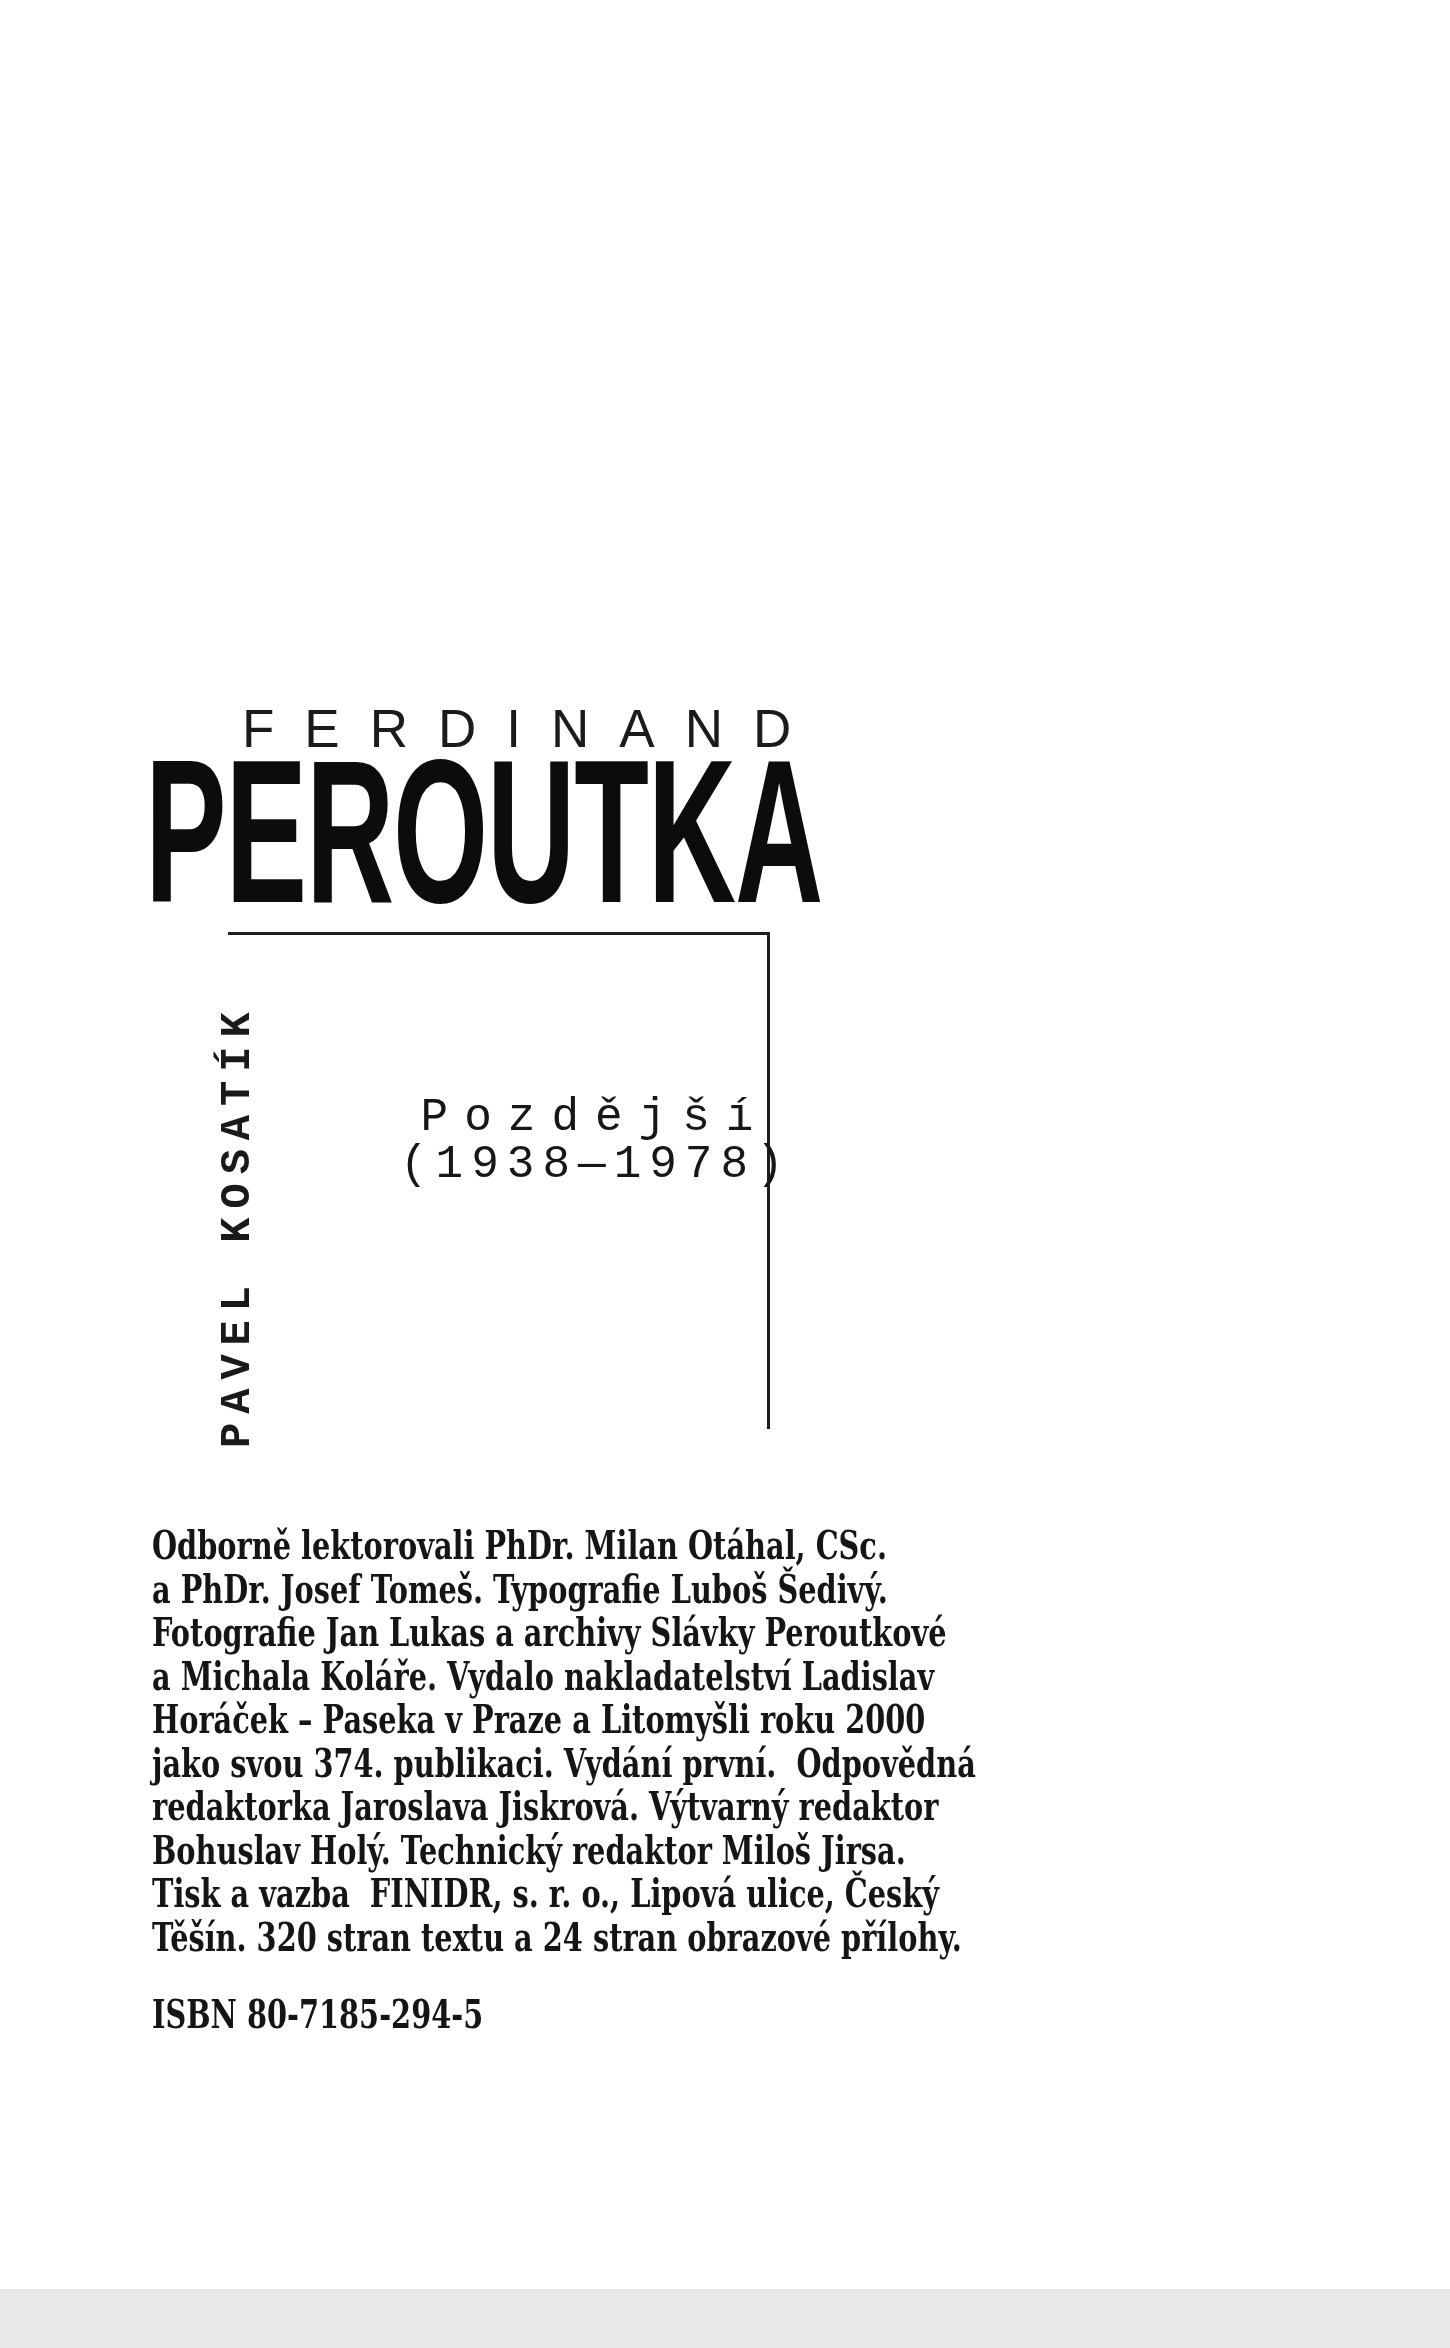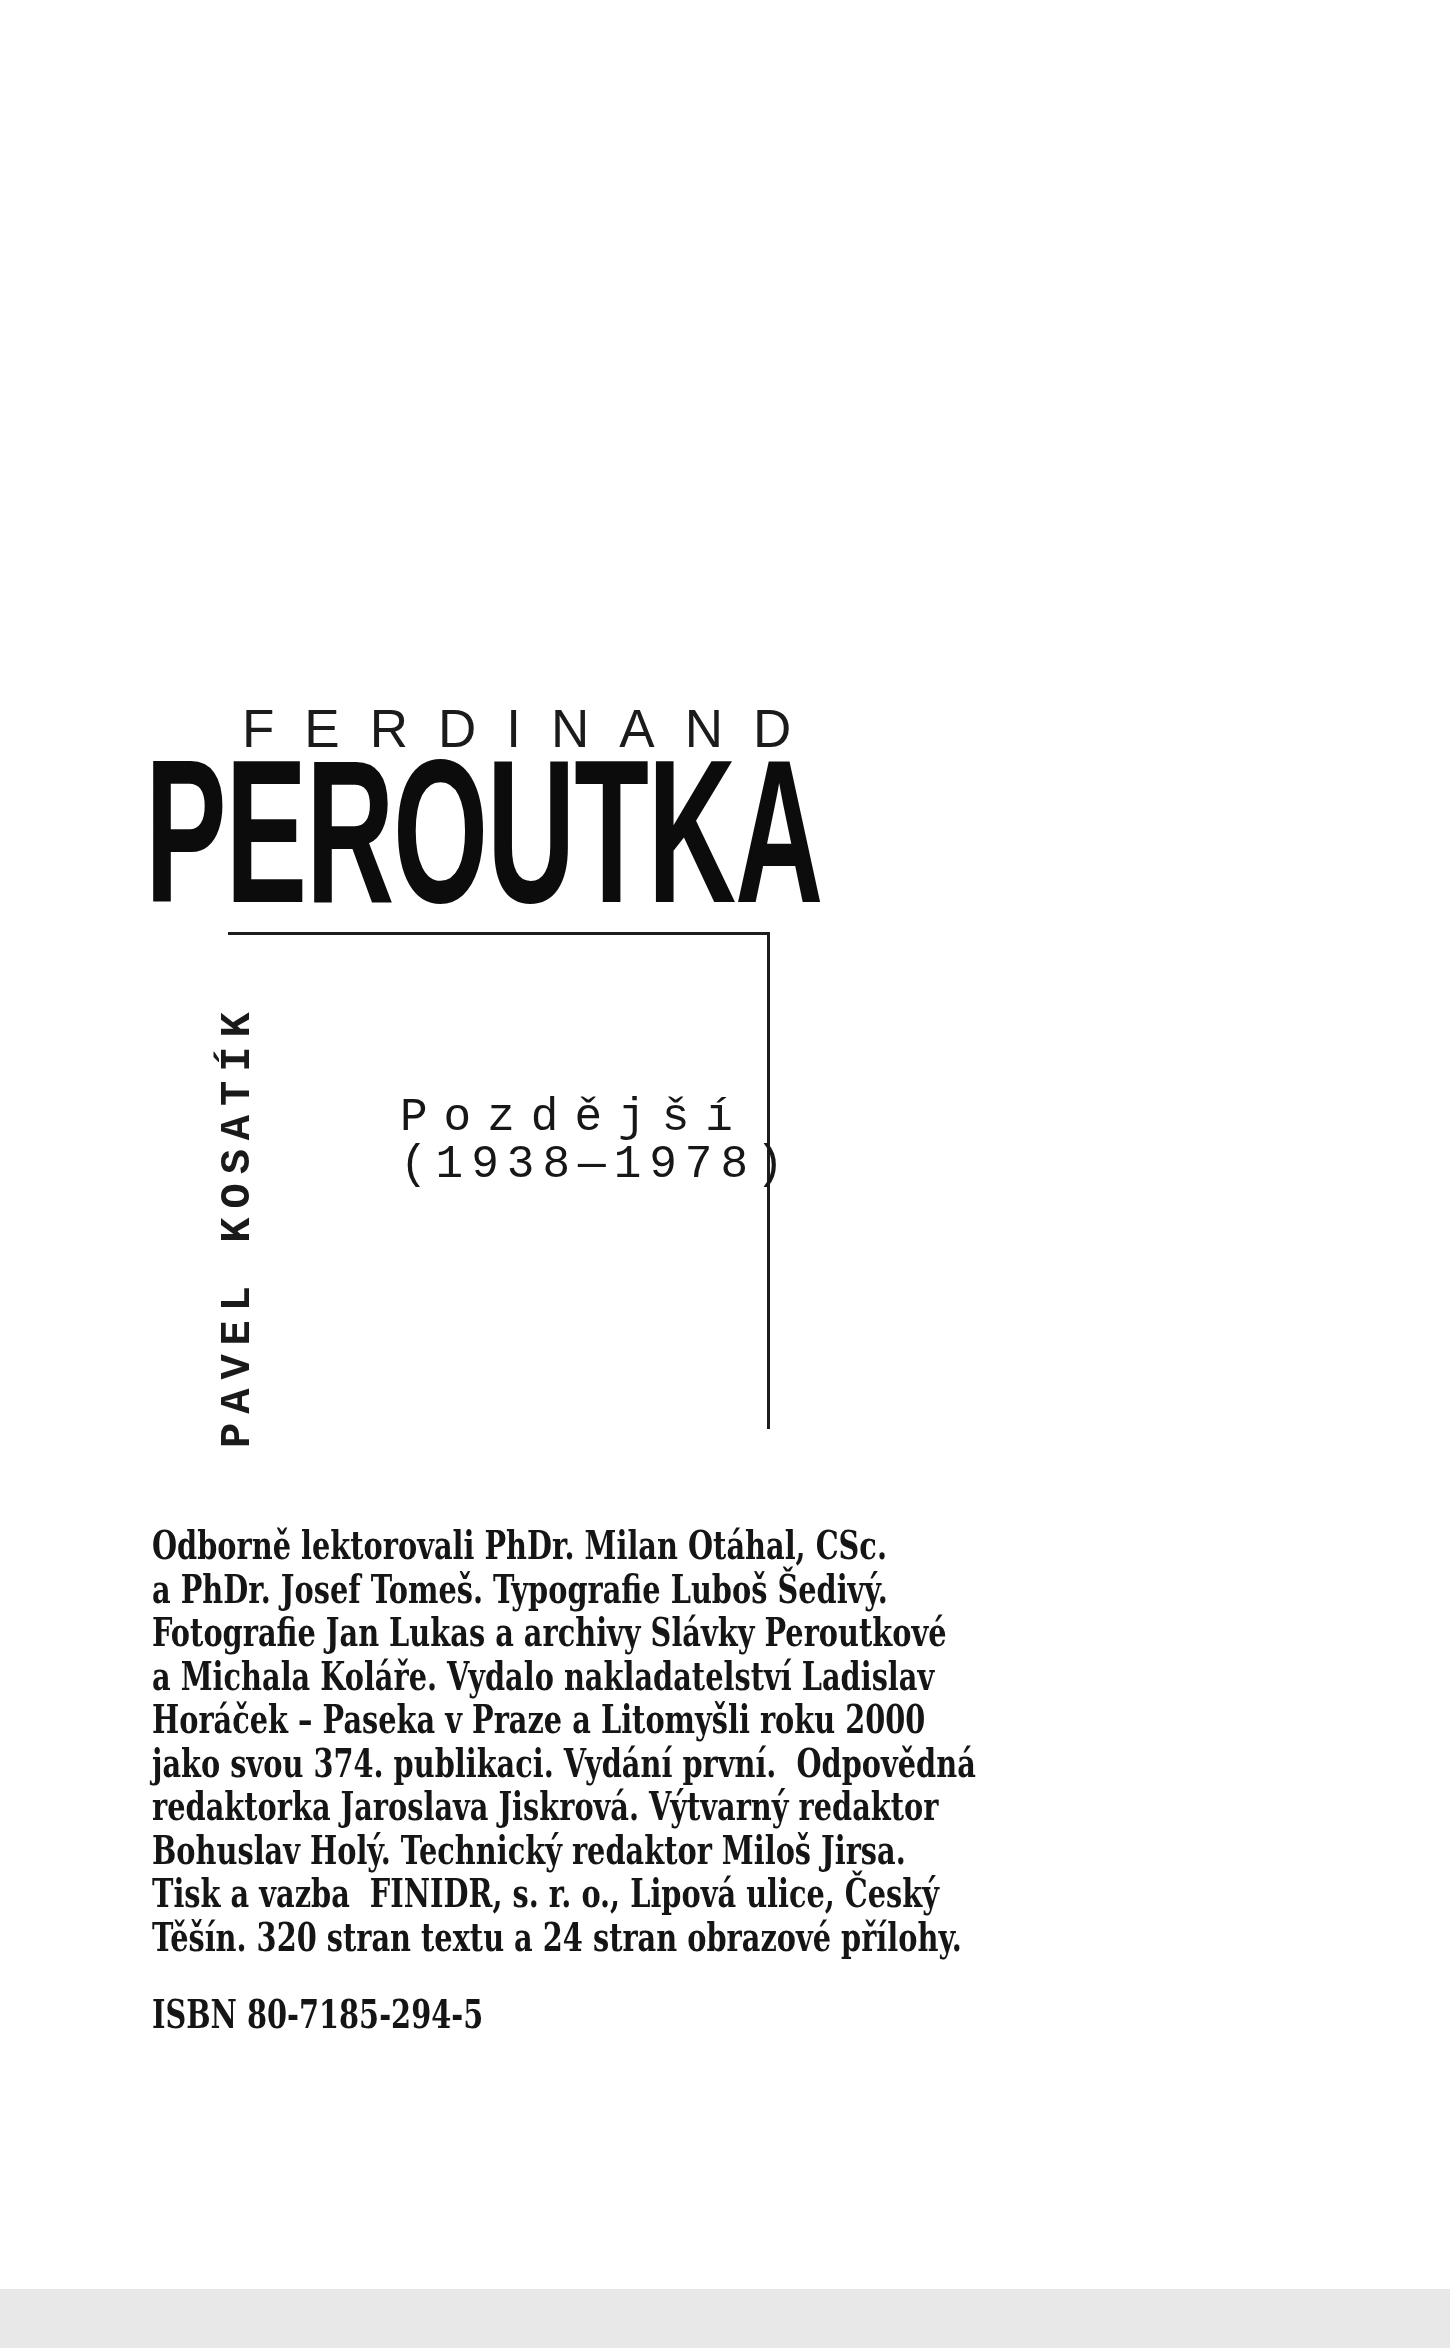--- a/index.html
+++ b/index.html
@@ -37,21 +37,21 @@
   .author-vertical{
     position:absolute;left:262px;top:1400px;height:48px;
     font-family:"Liberation Mono","DejaVu Sans Mono",monospace;
     font-size:42px;line-height:48px;font-weight:700;
     letter-spacing:9px;color:#1a1a1a;white-space:nowrap;
     transform:rotate(-90deg);transform-origin:0 100%;
   }
   
   .subtitle{
     position:absolute;left:400px;top:1095px;width:374px;
-    text-align:left;color:#171717;
+    text-align:center;color:#171717;
     font-family:"Liberation Mono","DejaVu Sans Mono",monospace;
     font-size:46px;font-weight:400;
   }
   .sub-line{line-height:47px;letter-spacing:16px;white-space:nowrap;margin-right:-16px;}
   .sub-line.tight{letter-spacing:8px;margin-right:-8px;}
   
   .colophon{
     position:absolute;left:152px;top:1523px;
     font-family:"DejaVu Serif",serif;
     font-size:40px;font-weight:700;color:#151515;

